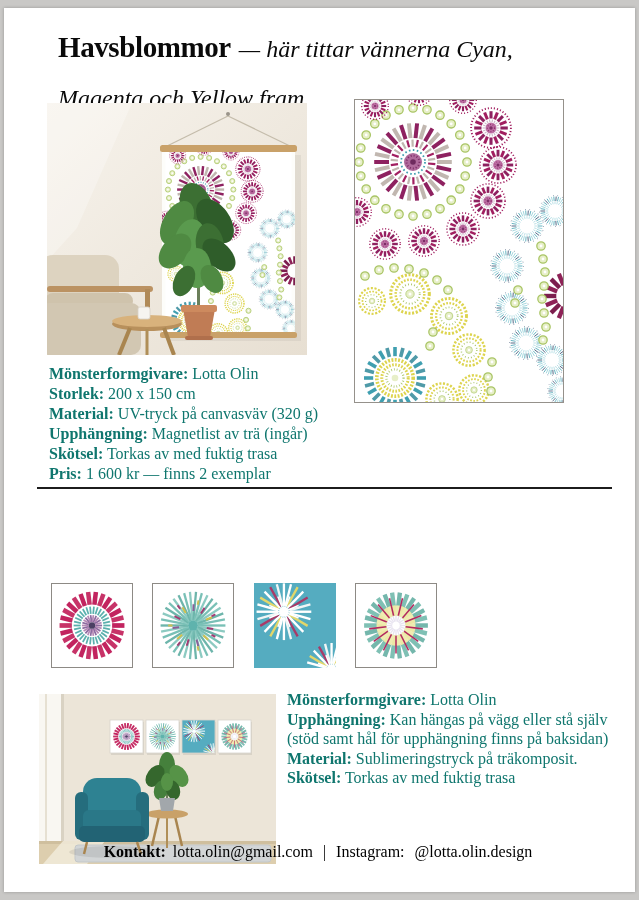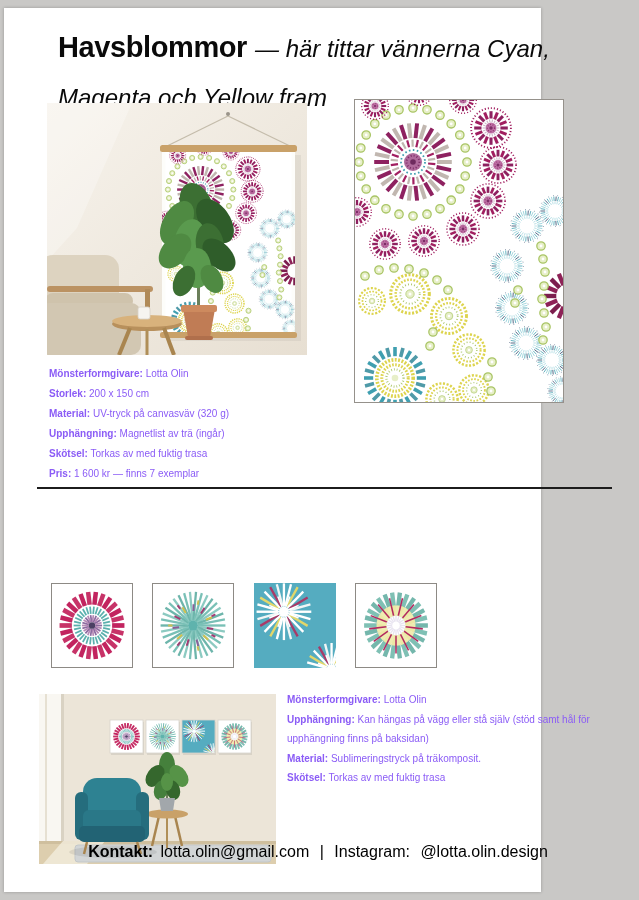--- a/index.html
+++ b/index.html
@@ -1,35 +1,35 @@
 <!DOCTYPE html>
 <html><head>
 <meta charset="utf-8">
 <style>
   html,body{margin:0;padding:0;background:#c9c8c6;}
   .frame{position:relative;width:639px;height:900px;background:#c9c8c6;overflow:hidden;
          font-family:"Liberation Sans",sans-serif;color:#000;}
-  .page{position:absolute;left:4px;top:8px;width:537px;height:884px;background:#fff;
-        box-shadow:0 0 3px rgba(0,0,0,.25);}
+  .page{position:absolute;left:4px;top:8px;width:631px;height:884px;background:#fff;
+        box-shadow:0 0 3px rgba(0,0,0,.25);font-family:Liberation Serif, serif;}
   
   .heading{position:absolute;color:#0a0a0a;line-height:34px;}
   .h1pos{left:54px;top:22px;width:550px;}
   .h2pos{left:36px;top:492px;width:560px;}
   .ht{font-weight:bold;font-size:29px;letter-spacing:-0.4px;}
   .hi{font-style:italic;font-size:24px;}
   .hline1 .hi{margin-left:8px;}
   .hline2{margin-top:12px;}
   
   .photo1{position:absolute;left:43px;top:95px;width:260px;height:252px;overflow:hidden;}
   .pattern-panel{position:absolute;left:350px;top:91px;width:208px;height:302px;
                  border:1px solid #95918b;background:#fff;}
   .photo2{position:absolute;left:35px;top:686px;width:237px;height:170px;overflow:hidden;}
   svg{display:block;width:100%;height:100%;}
   
-  .details{position:absolute;font-size:10px;color:#8b5cf6;}
+  .details{position:absolute;font-size:16px;color:#0f766e;}
   .d1{left:45px;top:356px;width:320px;line-height:20px;}
   .d1 .dl{white-space:nowrap;}
   .d2{left:283px;top:682px;width:334px;line-height:19.5px;}
   .dl b{font-weight:bold;}
   .divider{position:absolute;left:33px;top:479px;width:575px;height:2px;background:#1c1c1c;}
   
   .mini{position:absolute;top:575px;width:82px;height:85px;border:1px solid #8d8a85;
         background:#fff;box-sizing:border-box;overflow:hidden;}
   .m1{left:47px;} .m2{left:148px;} .m3{left:250px;border:none;} .m4{left:351px;}
   
@@ -1521,21 +1521,21 @@
           <use href="#sym-pattern" width="208" height="302"></use>
         </svg>
     </div>
 
     <div class="details d1">
       <div class="dl"><b>Mönsterformgivare:</b> <span>Lotta Olin</span></div>
       <div class="dl"><b>Storlek:</b> <span>200 x 150 cm</span></div>
       <div class="dl"><b>Material:</b> <span>UV-tryck på canvasväv (320 g)</span></div>
       <div class="dl"><b>Upphängning:</b> <span>Magnetlist av trä (ingår)</span></div>
       <div class="dl"><b>Skötsel:</b> <span>Torkas av med fuktig trasa</span></div>
-      <div class="dl"><b>Pris:</b> <span>1 600 kr — finns 7 exemplar</span></div>
+      <div class="dl"><b>Pris:</b> <span>1 600 kr — finns 2 exemplar</span></div>
     </div>
 
     <div class="divider"></div>
 
 
     <div class="mini m1">
       <svg viewBox="0 0 74 74" preserveAspectRatio="none">
           <use href="#sym-mini1"></use>
         </svg>
     </div>

